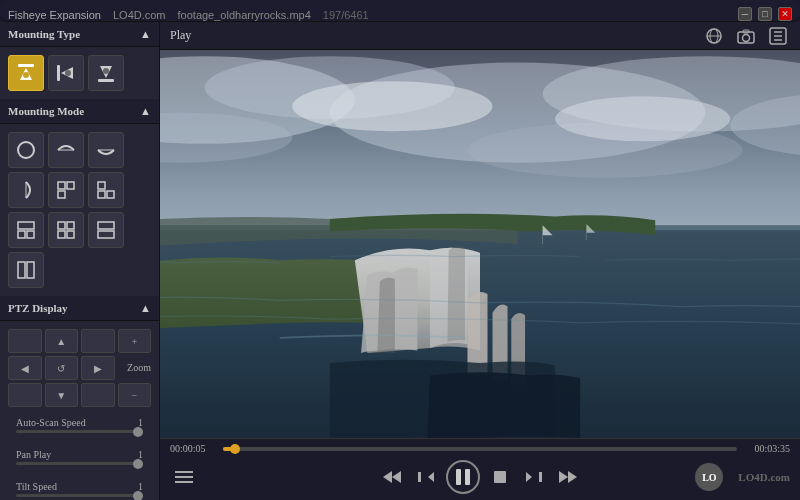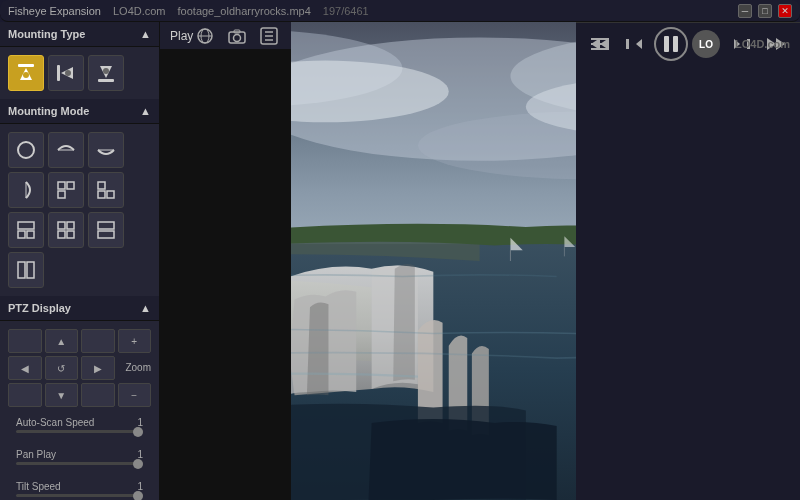--- a/index.html
+++ b/index.html
@@ -11,21 +11,21 @@
       font-size: 12px;
       color: #ccc;
       overflow: hidden;
     }
 
     
     .title-bar {
       background: #1c1c2e;
       height: 22px;
       display: flex;
-      align-items: center;
+      align-items: flex-end;
       justify-content: space-between;
       padding: 0 8px;
       border-bottom: 1px solid #111;
       border-radius: 8px;
     }
     .title-bar-left {
       display: flex;
       align-items: center;
       gap: 12px;
       font-size: 11px;
@@ -46,20 +46,21 @@
       justify-content: center;
       font-size: 9px;
       color: #ccc;
       cursor: pointer;
     }
 
     
     .main-layout {
       display: flex;
       height: 478px;
+      font-family: Liberation Serif, serif;
     }
 
     
     .left-panel {
       width: 160px;
       background: #252535;
       border-right: 1px solid #111;
       display: flex;
       flex-direction: column;
       overflow-y: auto;
@@ -166,21 +167,21 @@
       position: absolute;
       top: -3.5px;
       right: 0;
       cursor: pointer;
     }
 
     
     .right-area {
       flex: 1;
       display: flex;
-      flex-direction: row;
+      flex-direction: column;
       background: #111;
     }
 
     
     .top-bar {
       height: 28px;
       background: #1e1e2e;
       display: flex;
       align-items: center;
       justify-content: space-between;
@@ -629,20 +630,28 @@
         <path d="M200,165 Q250,163 300,165 Q350,163 400,165" stroke="rgba(80,120,140,0.25)" stroke-width="1" fill="none"></path>
         <path d="M420,168 Q470,166 520,168 Q570,166 620,168" stroke="rgba(80,120,140,0.2)" stroke-width="1" fill="none"></path>
 
         <path d="M200,250 Q260,245 320,250 Q360,247 380,252 L380,310 Q320,308 260,310 Q220,310 200,310 Z" fill="rgba(20,35,50,0.8)"></path>
         <path d="M280,260 Q320,255 360,260 Q380,258 400,262 L400,310 Q360,308 320,310 Q285,310 278,310 Z" fill="rgba(15,28,42,0.9)"></path>
       </svg>
     </div>
 
     <div class="controls-bar">
 
+      <div class="progress-area">
+        <span class="time-label">00:00:05</span>
+        <div class="progress-track">
+          <div class="progress-fill" style="width: 2.3%;"></div>
+          <div class="progress-thumb" style="left: calc(2.3% - 5px);"></div>
+        </div>
+        <span class="time-end">00:03:35</span>
+      </div>
 
       <div class="playback-controls">
 
         <button class="menu-btn">
           <svg width="18" height="14" viewBox="0 0 18 14">
             <line x1="0" y1="2" x2="18" y2="2" stroke="#aaa" stroke-width="2"></line>
             <line x1="0" y1="7" x2="18" y2="7" stroke="#aaa" stroke-width="2"></line>
             <line x1="0" y1="12" x2="18" y2="12" stroke="#aaa" stroke-width="2"></line>
           </svg>
         </button>

